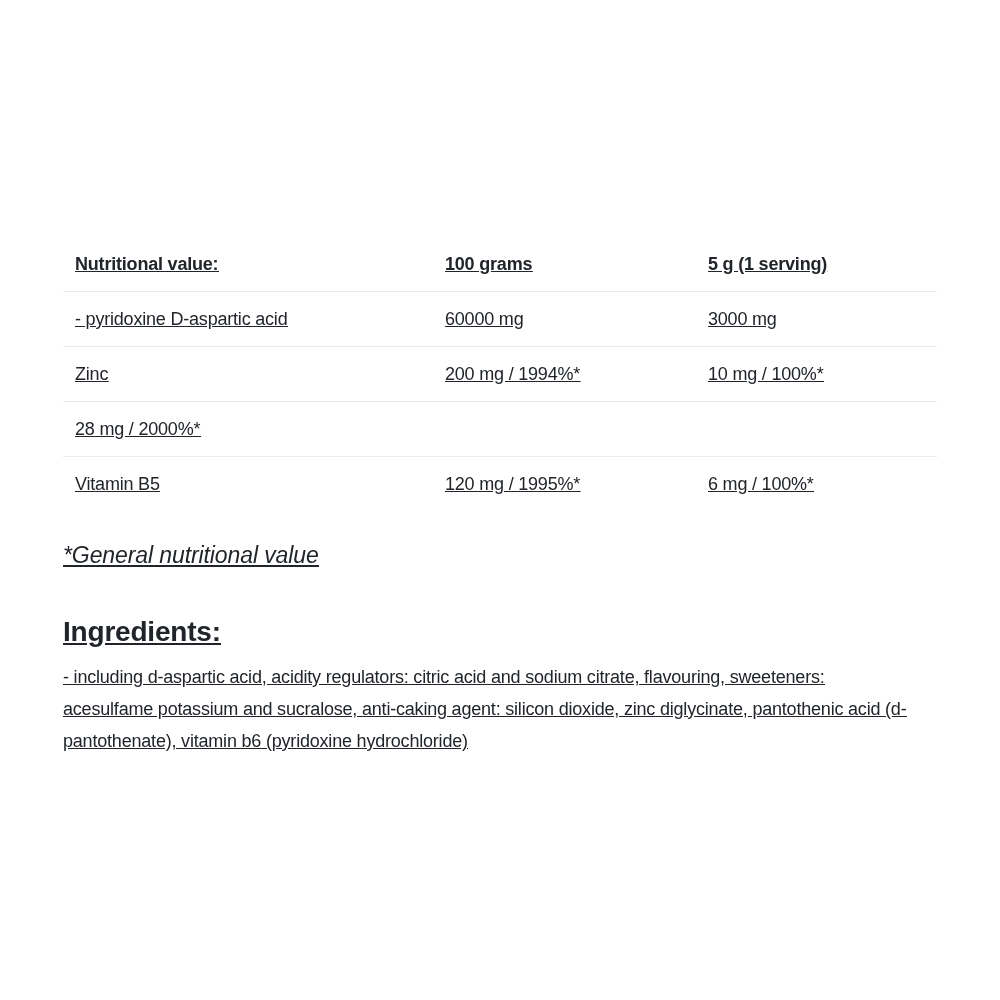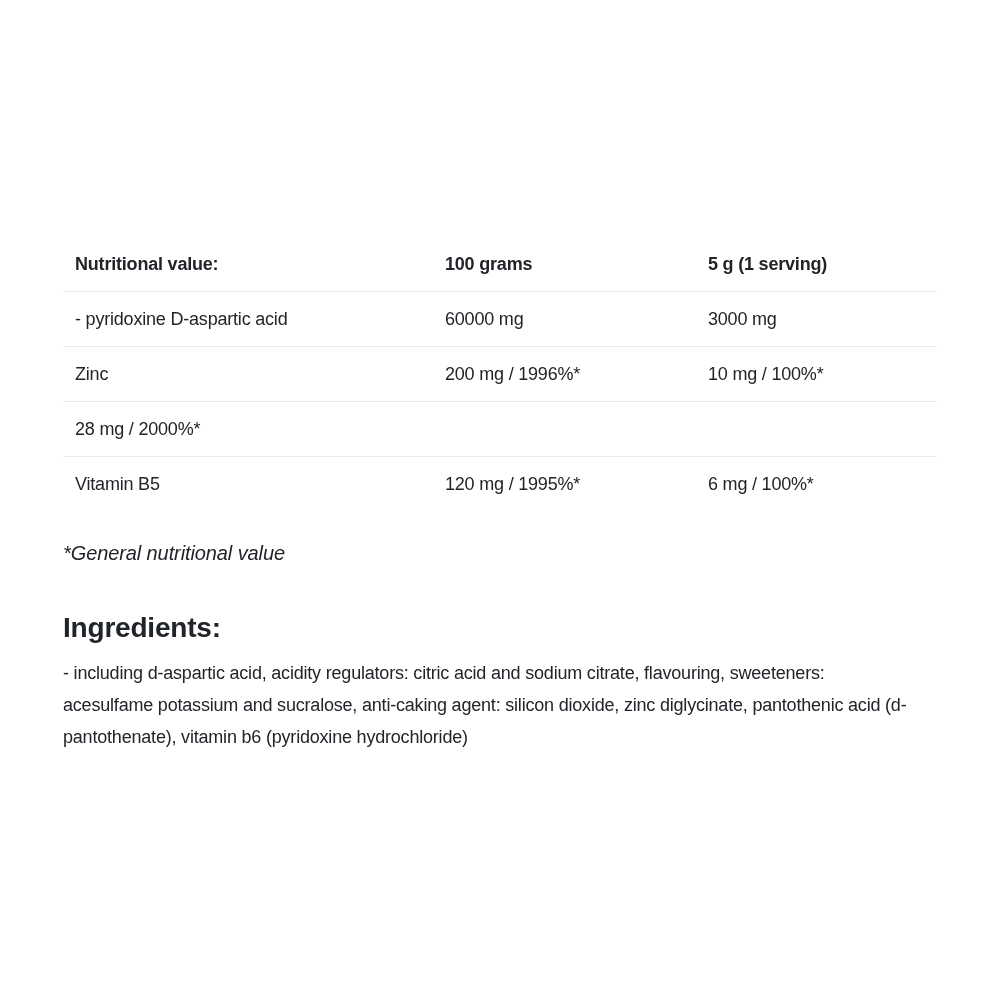--- a/index.html
+++ b/index.html
@@ -1,15 +1,15 @@
 <!DOCTYPE html>
 <html><head>
 <meta charset="utf-8">
 <style>
-  * { margin: 0; padding: 0; box-sizing: border-box; }
+  * { margin: 0; padding: 0; box-sizing: border-box; text-decoration: underline; }
   html, body { background: #ffffff; }
   body {
     width: 1000px;
     height: 1000px;
     font-family: "Liberation Sans", "DejaVu Sans", sans-serif;
     color: #212529;
     overflow: hidden;
   }
   .sheet {
     width: 1000px;
@@ -29,21 +29,21 @@
     padding: 0 12px;
     font-size: 18px;
     letter-spacing: -0.2px;
   }
   .nv-row.with-divider { border-bottom: 1px solid #e9eaee; }
   .nv-row.header { font-weight: bold; }
   .nv-cell { white-space: nowrap; }
   
   .footnote {
     margin-top: 30px;
-    font-size: 20px;
+    font-size: 23px;
     font-style: italic;
     letter-spacing: -0.1px;
   }
   
   .ingredients-heading {
     margin-top: 47px;
     font-size: 28px;
     font-weight: bold;
     letter-spacing: -0.2px;
   }
@@ -70,21 +70,21 @@
       </div>
 
       <div class="nv-row with-divider">
         <div class="nv-cell">- pyridoxine D-aspartic acid</div>
         <div class="nv-cell">60000 mg</div>
         <div class="nv-cell">3000 mg</div>
       </div>
 
       <div class="nv-row with-divider">
         <div class="nv-cell">Zinc</div>
-        <div class="nv-cell">200 mg / 1996%*</div>
+        <div class="nv-cell">200 mg / 1994%*</div>
         <div class="nv-cell">10 mg / 100%*</div>
       </div>
 
       <div class="nv-row with-divider">
         <div class="nv-cell">28 mg / 2000%*</div>
       </div>
 
       <div class="nv-row">
         <div class="nv-cell">Vitamin B5</div>
         <div class="nv-cell">120 mg / 1995%*</div>

